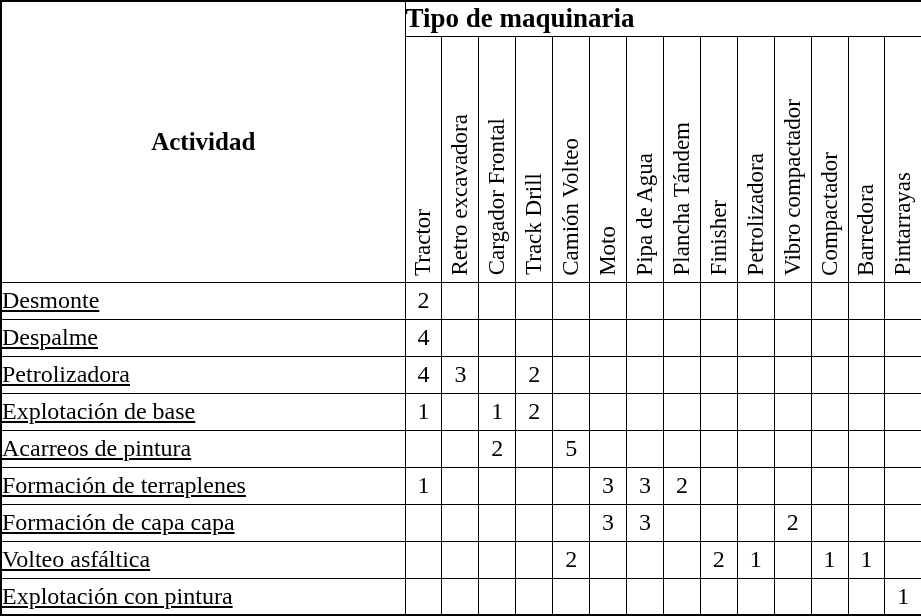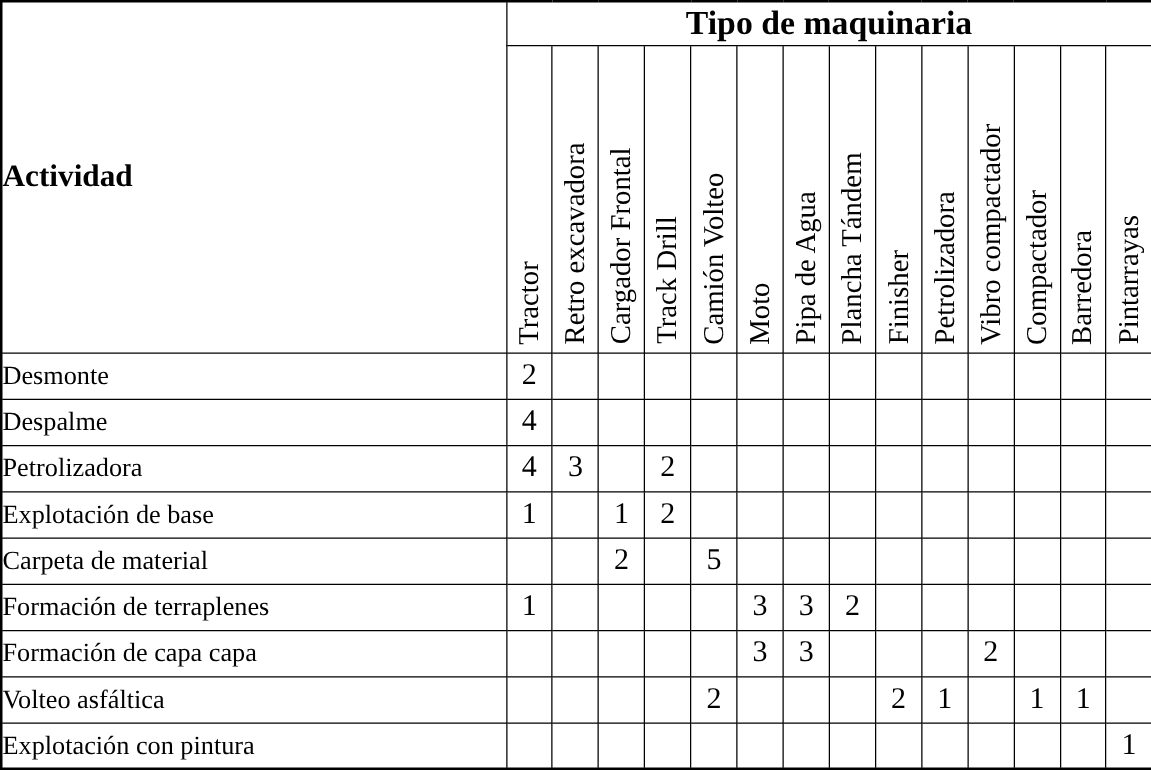--- a/index.html
+++ b/index.html
@@ -24,51 +24,52 @@
   }
   table.matrix th, table.matrix td {
     border: 1px solid #000000;
     padding: 0;
     box-sizing: border-box;
   }
   th.corner {
     width: 404px;
     font-weight: bold;
     font-size: 25px;
-    text-align: left;
+    text-align: center;
     vertical-align: middle;
   }
   th.group {
     height: 35px;
     font-weight: bold;
     font-size: 27px;
-    text-align: center;
+    text-align: left;
     vertical-align: middle;
   }
   th.machine {
     height: 246px;
     vertical-align: bottom;
     text-align: center;
     font-weight: normal;
     font-size: 23px;
     padding-bottom: 4px;
   }
   .vert {
     display: inline-block;
     writing-mode: vertical-rl;
     transform: rotate(180deg);
     white-space: nowrap;
     line-height: 1.05;
     max-height: 238px;
   }
   td.activity {
-    font-size: 21px;
+    font-size: 24px;
     text-align: left;
     vertical-align: middle;
     padding-left: 6px;
+    text-decoration: underline;
   }
   td.val {
     font-size: 24px;
     text-align: center;
     vertical-align: middle;
   }
   tbody tr {
     height: 36px;
   }
 </style>
@@ -178,21 +179,21 @@
         <td class="val"></td>
         <td class="val"></td>
         <td class="val"></td>
         <td class="val"></td>
         <td class="val"></td>
         <td class="val"></td>
         <td class="val"></td>
         <td class="val"></td>
       </tr>
       <tr>
-        <td class="activity">Carpeta de material</td>
+        <td class="activity">Acarreos de pintura</td>
         <td class="val"></td>
         <td class="val"></td>
         <td class="val">2</td>
         <td class="val"></td>
         <td class="val">5</td>
         <td class="val"></td>
         <td class="val"></td>
         <td class="val"></td>
         <td class="val"></td>
         <td class="val"></td>

